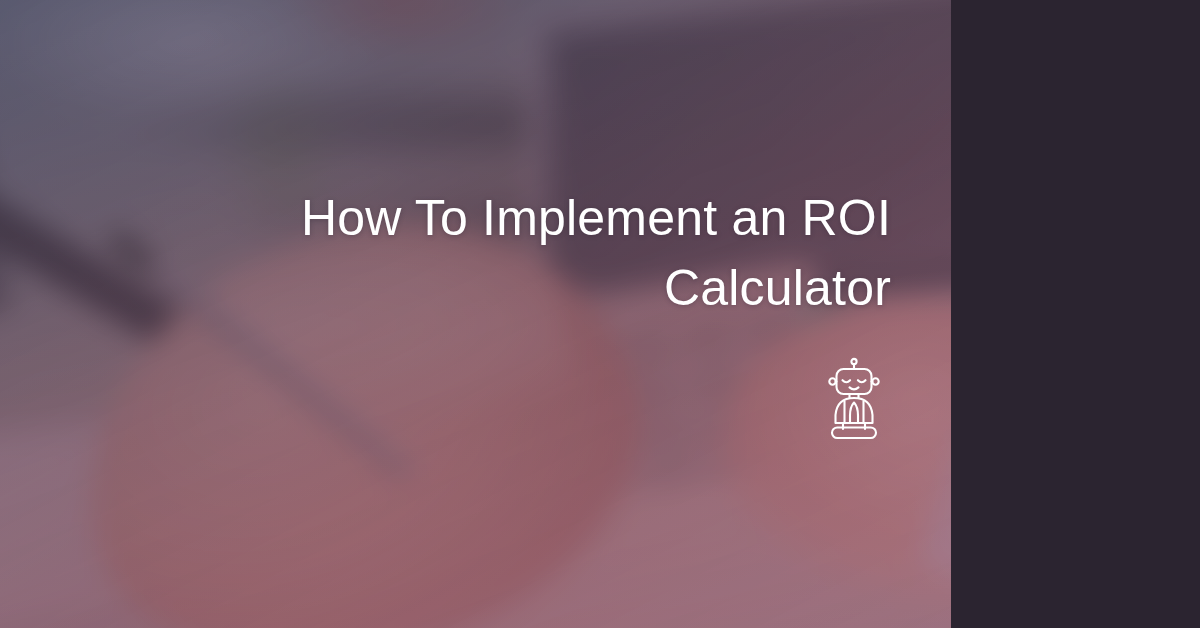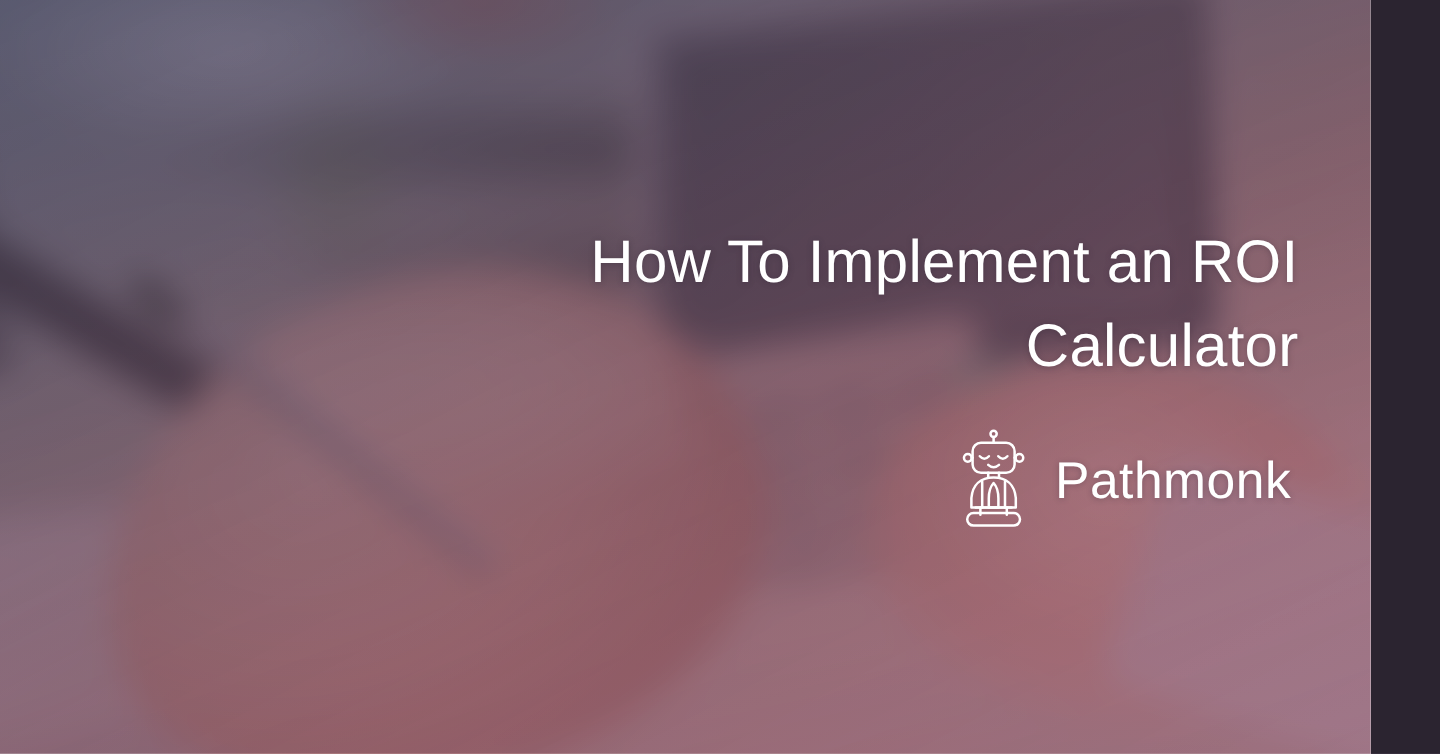--- a/index.html
+++ b/index.html
@@ -7,21 +7,21 @@
     margin: 0;
     padding: 0;
     background: #2b2430;
   }
   body {
     font-family: "Liberation Sans", sans-serif;
   }
 
   #cover {
     position: relative;
-    width: 1142px;
+    width: 951px;
     height: 628px;
     overflow: hidden;
     background: #7a7487;
   }
 
   
   .photo {
     position: absolute;
     inset: 0;
     overflow: hidden;
@@ -367,17 +367,16 @@
           <path d="M31 45.5 C 27.8 49 27 53 27 58.5 L27 66 L35 66 L35 58.5 C 35 53 34.2 49 31 45.5 Z"></path>
 
           <path d="M16 66 L46 66"></path>
           <path d="M20 66 L20 72"></path>
           <path d="M42 66 L42 72"></path>
 
           <rect x="9" y="70.5" width="44" height="10.5" rx="5.25"></rect>
         </svg>
       </span>
 
-      <span class="brand-name">Pathmonk</span>
     </div>
 
   </div>
 </div>
 
 </body></html>

